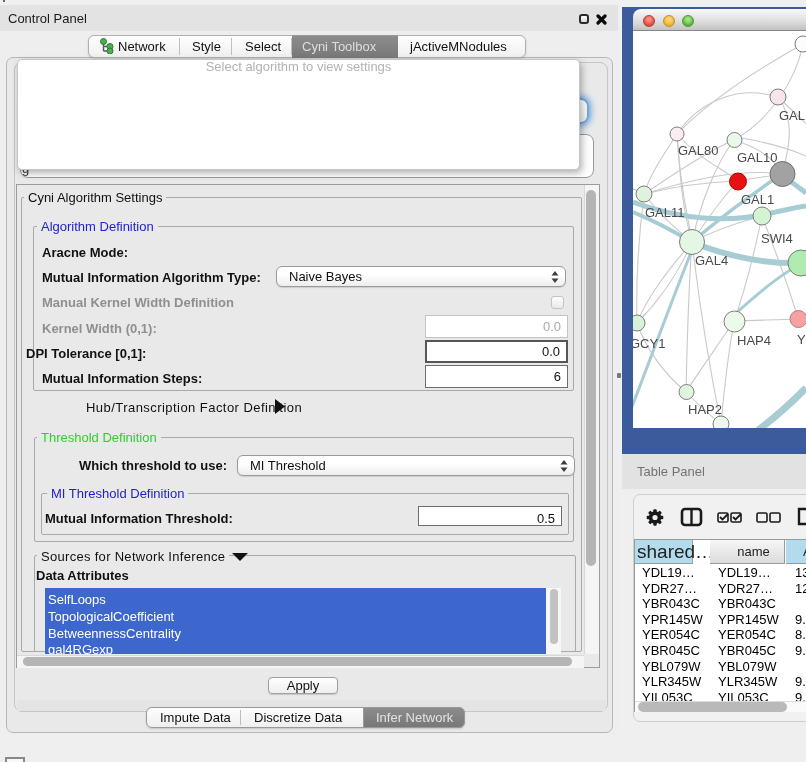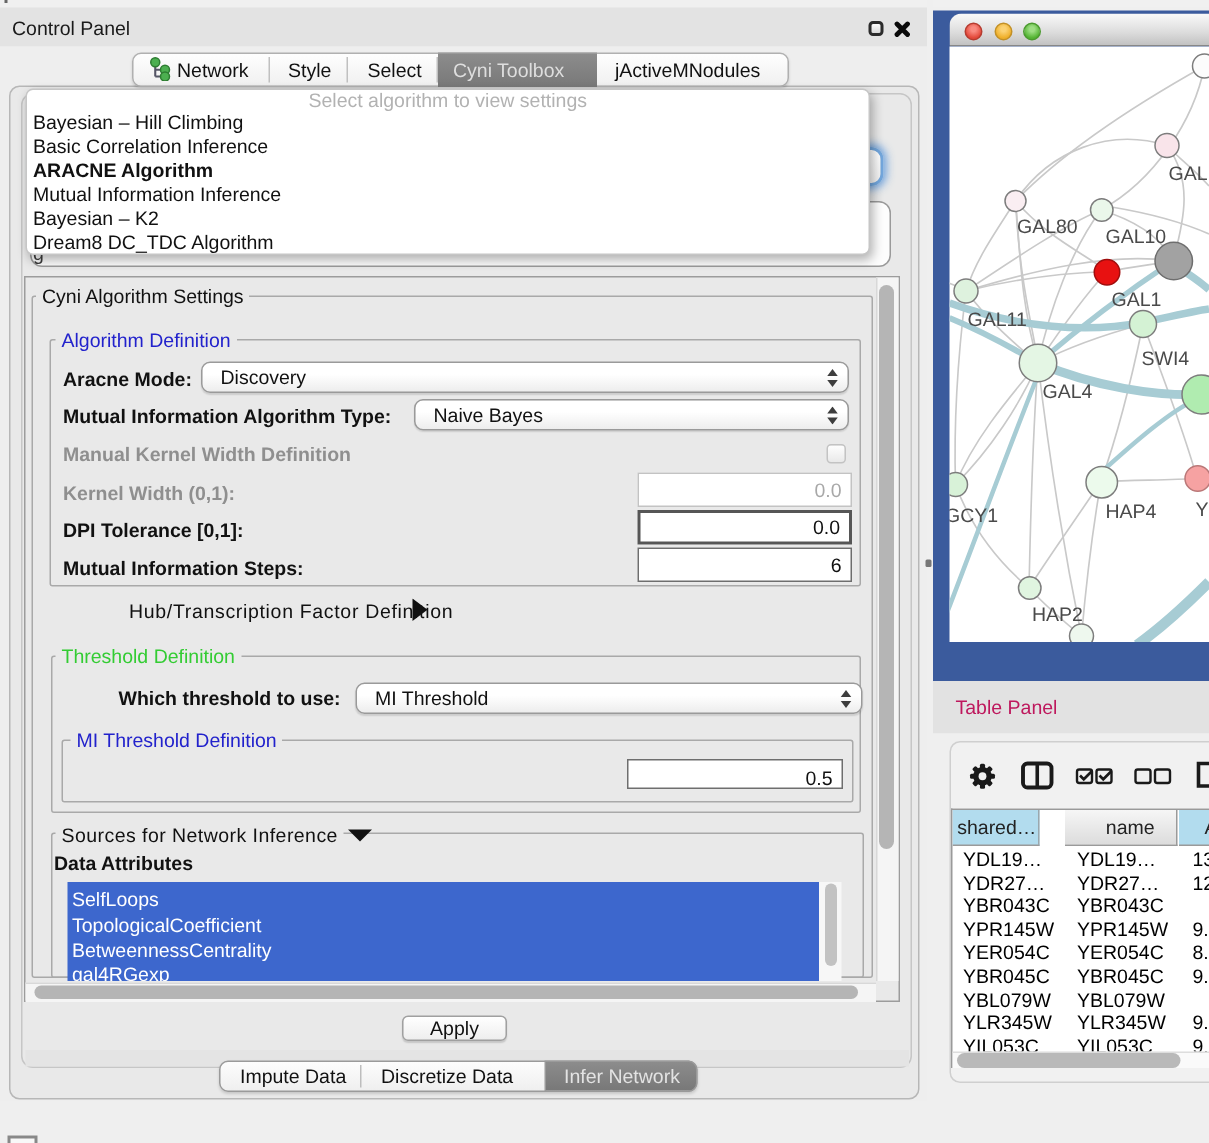--- a/index.html
+++ b/index.html
@@ -69,38 +69,32 @@
 <div class="abs" style="left:17px;top:655px;width:567px;height:13px;background:#f5f5f5;border-top:1px solid #d8d8d8;"></div>
 <div class="abs" style="left:23px;top:657px;width:549px;height:9px;background:#b5b5b5;border-radius:4.5px;"></div>
 
 <div class="grp" style="left:21px;top:197px;width:561px;height:455px;"></div>
 <div class="gtitle" style="left:24px;top:190px;color:#111;">Cyni Algorithm Settings</div>
 
 <div class="grp" style="left:33px;top:226px;width:541px;height:165px;"></div>
 <div class="gtitle" style="left:37px;top:219px;color:#2222cc;">Algorithm Definition</div>
 
 <div class="abs lbl b" style="left:42px;top:245px;">Aracne Mode:</div>
-<div class="combo" style="left:134px;top:241px;width:432px;">Discovery
-  <svg class="arr" viewBox="0 0 8 12">
-        <path d="M4 0 L7.5 4.6 L0.5 4.6 Z" fill="#3d3d3d"></path>
-        <path d="M4 12 L7.5 7.4 L0.5 7.4 Z" fill="#3d3d3d"></path>
-      </svg>
-</div>
 <div class="abs lbl b" style="left:42px;top:270px;">Mutual Information Algorithm Type:</div>
 <div class="combo" style="left:276px;top:266px;width:290px;padding-left:12px;">Naive Bayes
   <svg class="arr" viewBox="0 0 8 12">
         <path d="M4 0 L7.5 4.6 L0.5 4.6 Z" fill="#3d3d3d"></path>
         <path d="M4 12 L7.5 7.4 L0.5 7.4 Z" fill="#3d3d3d"></path>
       </svg>
 </div>
 <div class="abs lbl b gray" style="left:42px;top:295px;">Manual Kernel Width Definition</div>
 <div class="abs" style="left:551px;top:296px;width:13px;height:13px;border:1px solid #c3c3c3;border-radius:3px;background:linear-gradient(#fefefe,#e9e9e9);"></div>
 <div class="abs lbl b gray" style="left:42px;top:321px;">Kernel Width (0,1):</div>
 <div class="fld" style="left:425px;top:315px;width:143px;border:1px solid #c3c3c3;color:#a8a8a8;">0.0</div>
-<div class="abs lbl b" style="left:42px;top:346px;text-align:center;">DPI Tolerance [0,1]:</div>
+<div class="abs lbl b" style="left:26px;top:346px;text-align:center;">DPI Tolerance [0,1]:</div>
 <div class="fld" style="left:425px;top:340px;width:143px;border:2px solid #565656;line-height:19px;">0.0</div>
 <div class="abs lbl b" style="left:42px;top:371px;">Mutual Information Steps:</div>
 <div class="fld" style="left:425px;top:365px;width:143px;border:1px solid #6e6e6e;">6</div>
 
 <div class="abs lbl" style="left:42px;top:400px;letter-spacing:0.45px;margin-left:44px;">Hub/Transcription Factor Definition</div>
 <svg class="abs" style="left:274px;top:399px;" width="12" height="15" viewBox="0 0 12 15">
       <path d="M1 0 L11 7.5 L1 15 Z" fill="#111"></path>
     </svg>
 
 <div class="grp" style="left:34px;top:437px;width:540px;height:105px;"></div>
@@ -109,20 +103,21 @@
 <div class="abs lbl b" style="left:79px;top:458px;">Which threshold to use:</div>
 <div class="combo" style="left:237px;top:455px;width:338px;">MI Threshold
   <svg class="arr" viewBox="0 0 8 12">
         <path d="M4 0 L7.5 4.6 L0.5 4.6 Z" fill="#3d3d3d"></path>
         <path d="M4 12 L7.5 7.4 L0.5 7.4 Z" fill="#3d3d3d"></path>
       </svg>
 </div>
 
 <div class="grp" style="left:41px;top:493px;width:528px;height:42px;"></div>
 <div class="gtitle" style="left:47px;top:486px;color:#2222cc;">MI Threshold Definition</div>
+<div class="abs lbl b" style="left:45px;top:511px;">Mutual Information Threshold:</div>
 <div class="fld" style="left:418px;top:506px;width:144px;height:20px;border:1px solid #6e6e6e;line-height:23px;">0.5</div>
 
 <div class="grp" style="left:34px;top:555px;width:542px;height:97px;"></div>
 <div class="gtitle" style="left:37px;top:549px;color:#111;letter-spacing:0.3px;">Sources for Network Inference</div>
 <svg class="abs" style="left:232px;top:552px;" width="16" height="10" viewBox="0 0 16 10">
       <path d="M0 1 L16 1 L8 9 Z" fill="#111"></path>
     </svg>
 <div class="abs lbl b" style="left:36px;top:568px;">Data Attributes</div>
 <div class="abs" style="left:45px;top:588px;width:501px;height:66px;background:#3d67cd;overflow:hidden;">
   <div style="font-size:13px;color:#fff;line-height:16.8px;padding:4px 0 0 3px;">SelfLoops<br>TopologicalCoefficient<br>BetweennessCentrality<br>gal4RGexp</div>
@@ -134,21 +129,20 @@
 
 <div class="abs" style="left:146px;top:707px;width:319px;height:21px;border:1px solid #9a9a9a;border-radius:6px;background:linear-gradient(#fdfdfd,#efefef);box-shadow:0 1px 2px rgba(0,0,0,0.15);"></div>
 <div class="abs" style="left:240px;top:710px;width:1px;height:15px;background:#bdbdbd;"></div>
 <div class="abs" style="left:363px;top:707px;width:102px;height:21px;background:linear-gradient(#8c8c8c,#787878);border-radius:0 6px 6px 0;border:1px solid #9a9a9a;"></div>
 <div class="abs lbl" style="left:160px;top:710px;">Impute Data</div>
 <div class="abs lbl" style="left:254px;top:710px;">Discretize Data</div>
 <div class="abs lbl" style="left:376px;top:710px;color:#e3e3e3;">Infer Network</div>
 
 <div class="abs" style="left:17px;top:59px;width:563px;height:111px;background:#fff;border:1px solid #c6c6c6;border-radius:5px;box-shadow:2px 3px 7px rgba(0,0,0,0.3);"></div>
 <div class="abs lbl" style="left:17px;top:59px;width:563px;text-align:center;color:#b2b2b2;">Select algorithm to view settings</div>
-<div class="abs" style="left:22px;top:74px;font-size:13px;color:#111;line-height:16px;white-space:nowrap;">Bayesian – Hill Climbing<br>Basic Correlation Inference<br><span class="b">ARACNE Algorithm</span><br>Mutual Information Inference<br>Bayesian – K2<br>Dream8 DC_TDC Algorithm</div>
 
 <div class="abs" style="left:20px;top:170px;width:18px;height:8px;overflow:hidden;">
       <span style="position:absolute;left:2px;top:-9px;font-size:13px;color:#333;">g</span>
     </div>
 
 <div class="abs" style="left:618px;top:0;width:4px;height:762px;background:#efefef;"></div>
 <div class="abs" style="left:617px;top:373px;width:4px;height:5px;background:#777;border-radius:1px;"></div>
 
 <div class="abs" style="left:622px;top:7px;width:184px;height:447px;background:#3b5b9d;"></div>
 <div class="abs" style="left:633px;top:9px;width:173px;height:22px;border-radius:8px 0 0 0;background:linear-gradient(#f7f7f7 5%,#dcdcdc 60%,#c2c2c2);border-bottom:1px solid #878787;"></div>
@@ -228,21 +222,21 @@
   <text x="761" y="243">SWI4</text>
   <text x="695" y="265">GAL4</text>
   <text x="630" y="348">GCY1</text>
   <text x="737" y="345">HAP4</text>
   <text x="797" y="344">Y</text>
   <text x="688" y="414">HAP2</text>
 </g>
 </svg>
 
 <div class="abs" style="left:622px;top:454px;width:184px;height:35px;background:#e2e2e2;"></div>
-<div class="abs lbl" style="left:637px;top:464px;color:#be185d;">Table Panel</div>
+<div class="abs lbl" style="left:637px;top:464px;color:#737373;">Table Panel</div>
 <div class="abs" style="left:622px;top:489px;width:184px;height:273px;background:#efefef;"></div>
 <div class="abs" style="left:633px;top:494px;width:180px;height:228px;border:1px solid #cfcfcf;border-radius:7px;background:#f1f1f1;"></div>
 
 <svg class="abs" style="left:640px;top:505px;" width="166" height="28" viewBox="0 0 166 28">
   <g fill="#1a1a1a">
     <circle cx="15" cy="12.5" r="6.2"></circle>
     <g>
       <rect x="13.3" y="4.2" width="3.4" height="16.6" rx="1"></rect>
       <rect x="13.3" y="4.2" width="3.4" height="16.6" rx="1" transform="rotate(45 15 12.5)"></rect>
       <rect x="13.3" y="4.2" width="3.4" height="16.6" rx="1" transform="rotate(90 15 12.5)"></rect>
@@ -257,21 +251,21 @@
     <rect x="91" y="8" width="10" height="9" rx="1.5"></rect>
     <path d="M80 12 l2.5 2.5 L88 9" stroke-width="1.8"></path>
     <path d="M93 12 l2.5 2.5 L101 9" stroke-width="1.8"></path>
     <rect x="117" y="8" width="10" height="9" rx="1.5"></rect>
     <rect x="130" y="8" width="10" height="9" rx="1.5"></rect>
   </g>
   <path d="M159 4 h8 l5 5 v10 h-13 z" fill="none" stroke="#1a1a1a" stroke-width="2.4"></path>
 </svg>
 
 <div class="abs" style="left:634px;top:539px;width:172px;height:173px;border-left:1px solid #9a9a9a;border-top:1px solid #9a9a9a;background:#fff;overflow:hidden;">
-  <div class="abs" style="left:0;top:0;width:58px;height:24px;background:#b2dcee;border-right:1px solid #9aa7ad;border-bottom:1px solid #9a9a9a;text-align:center;font-size:13px;line-height:23px;color:#222;padding-left:2px;">shared…</div>
+  <div class="abs" style="left:0;top:0;width:58px;height:24px;background:#b2dcee;border-right:1px solid #9aa7ad;border-bottom:1px solid #9a9a9a;text-align:center;font-size:19px;line-height:23px;color:#222;padding-left:2px;">shared…</div>
   <div class="abs" style="left:75px;top:0;width:75px;height:24px;background:linear-gradient(#f6f6f6,#dcdcdc);border-right:1px solid #9a9a9a;border-bottom:1px solid #9a9a9a;text-align:center;font-size:13px;line-height:23px;color:#222;padding-left:13px;">name</div>
   <div class="abs" style="left:151px;top:0;width:21px;height:24px;background:#b2dcee;border-bottom:1px solid #9a9a9a;font-size:13px;line-height:23px;color:#222;overflow:hidden;">
         <span style="position:absolute;left:17px;top:0;">A</span>
       </div>
   <div class="abs" style="left:7px;top:25px;font-size:13px;line-height:15.6px;color:#000;white-space:pre;">YDL19…
 YDR27…
 YBR043C
 YPR145W
 YER054C
 YBR045C

